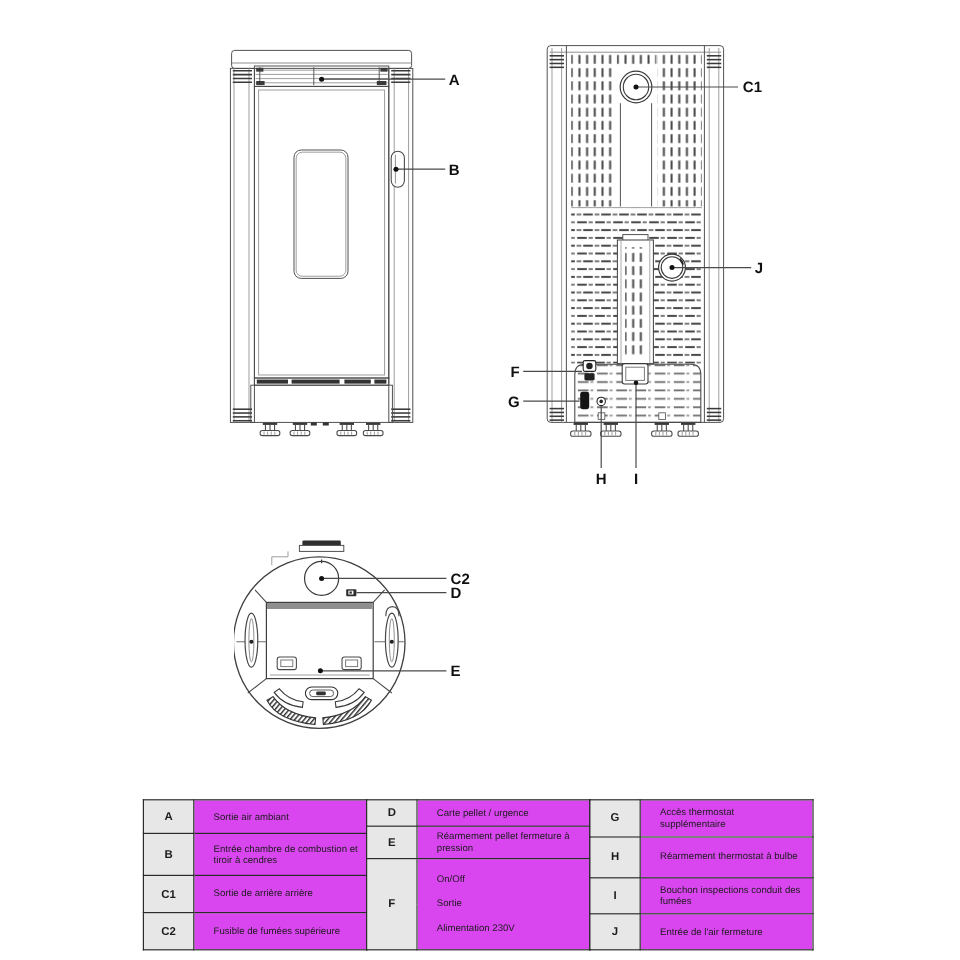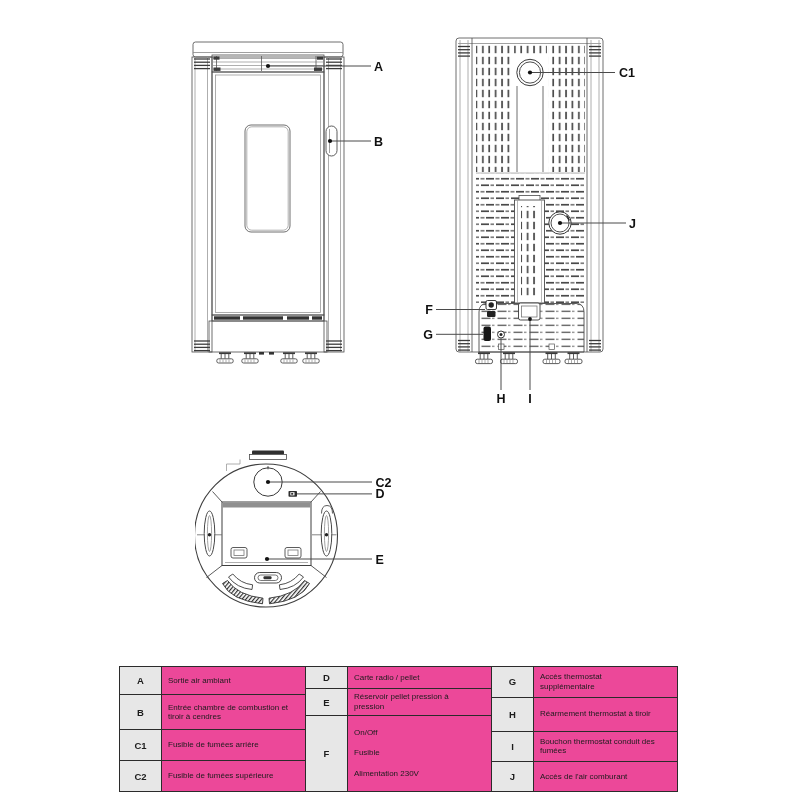--- a/index.html
+++ b/index.html
@@ -19,22 +19,22 @@
   table.lt + table.lt{margin-left:-1px;}
   table.lt td{
     border:1px solid #2b2b2b;color:#1c1c1c;vertical-align:middle;
     overflow:hidden;
   }
   td.key{
     width:42px;background:#e7e7e7;text-align:center;
     font-weight:bold;font-size:9.5px;color:#111;
   }
   td.desc{
-    width:144px;background:#ec4899;font-size:8px;line-height:1.22;
-    padding:2px 3px 2px 6px;white-space:pre-line;
+    width:144px;background:#d946ef;font-size:8px;line-height:1.22;
+    padding:2px 3px 2px 16px;white-space:pre-line;
   }
   td.desc div{font-size:8px;line-height:1.35;}
 </style>
 </head>
 <body>
 
 <div class="diagram" style="left:185px;top:36px;width:210px;height:334px">
 <svg width="210" height="334" viewBox="185 36 210 334">
   <defs>
     <g id="f-foot">
@@ -400,75 +400,75 @@
       <td class="key">A</td>
       <td class="desc">Sortie air ambiant</td>
     </tr>
     <tr style="height:27px">
       <td class="key">B</td>
       <td class="desc">Entrée chambre de combustion et
 tiroir à cendres</td>
     </tr>
     <tr style="height:24px">
       <td class="key">C1</td>
-      <td class="desc">Fusible de fumées arrière</td>
+      <td class="desc">Sortie de arrière arrière</td>
     </tr>
     <tr style="height:24px">
       <td class="key">C2</td>
       <td class="desc">Fusible de fumées supérieure</td>
     </tr>
   </tbody>
     </table>
 
   <table class="lt">
     <colgroup>
         <col style="width:42px">
         <col style="width:144px">
       </colgroup>
     <tbody>
         <tr style="height:22px">
       <td class="key">D</td>
-      <td class="desc">Carte radio / pellet</td>
+      <td class="desc">Carte pellet / urgence</td>
     </tr>
     <tr style="height:27px">
       <td class="key">E</td>
-      <td class="desc">Réservoir pellet pression à
+      <td class="desc">Réarmement pellet fermeture à
 pression</td>
     </tr>
     <tr style="height:24px">
       <td class="key" rowspan="2">F</td>
       <td class="desc" rowspan="2">
         <div>On/Off</div>
-        <div>Fusible</div>
+        <div>Sortie</div>
         <div>Alimentation 230V</div>
       </td>
     </tr>
     <tr style="height:24px"></tr>
   </tbody>
     </table>
 
   <table class="lt">
     <colgroup>
         <col style="width:42px">
         <col style="width:144px">
       </colgroup>
     <tbody>
         <tr style="height:22px">
       <td class="key">G</td>
       <td class="desc">Accès thermostat
 supplémentaire</td>
     </tr>
     <tr style="height:27px">
       <td class="key">H</td>
-      <td class="desc">Réarmement thermostat à tiroir</td>
+      <td class="desc">Réarmement thermostat à bulbe</td>
     </tr>
     <tr style="height:24px">
       <td class="key">I</td>
-      <td class="desc">Bouchon thermostat conduit des
+      <td class="desc">Bouchon inspections conduit des
 fumées</td>
     </tr>
     <tr style="height:24px">
       <td class="key">J</td>
-      <td class="desc">Accès de l'air comburant</td>
+      <td class="desc">Entrée de l'air fermeture</td>
     </tr>
   </tbody>
     </table>
 </div>
 
 </body></html>

